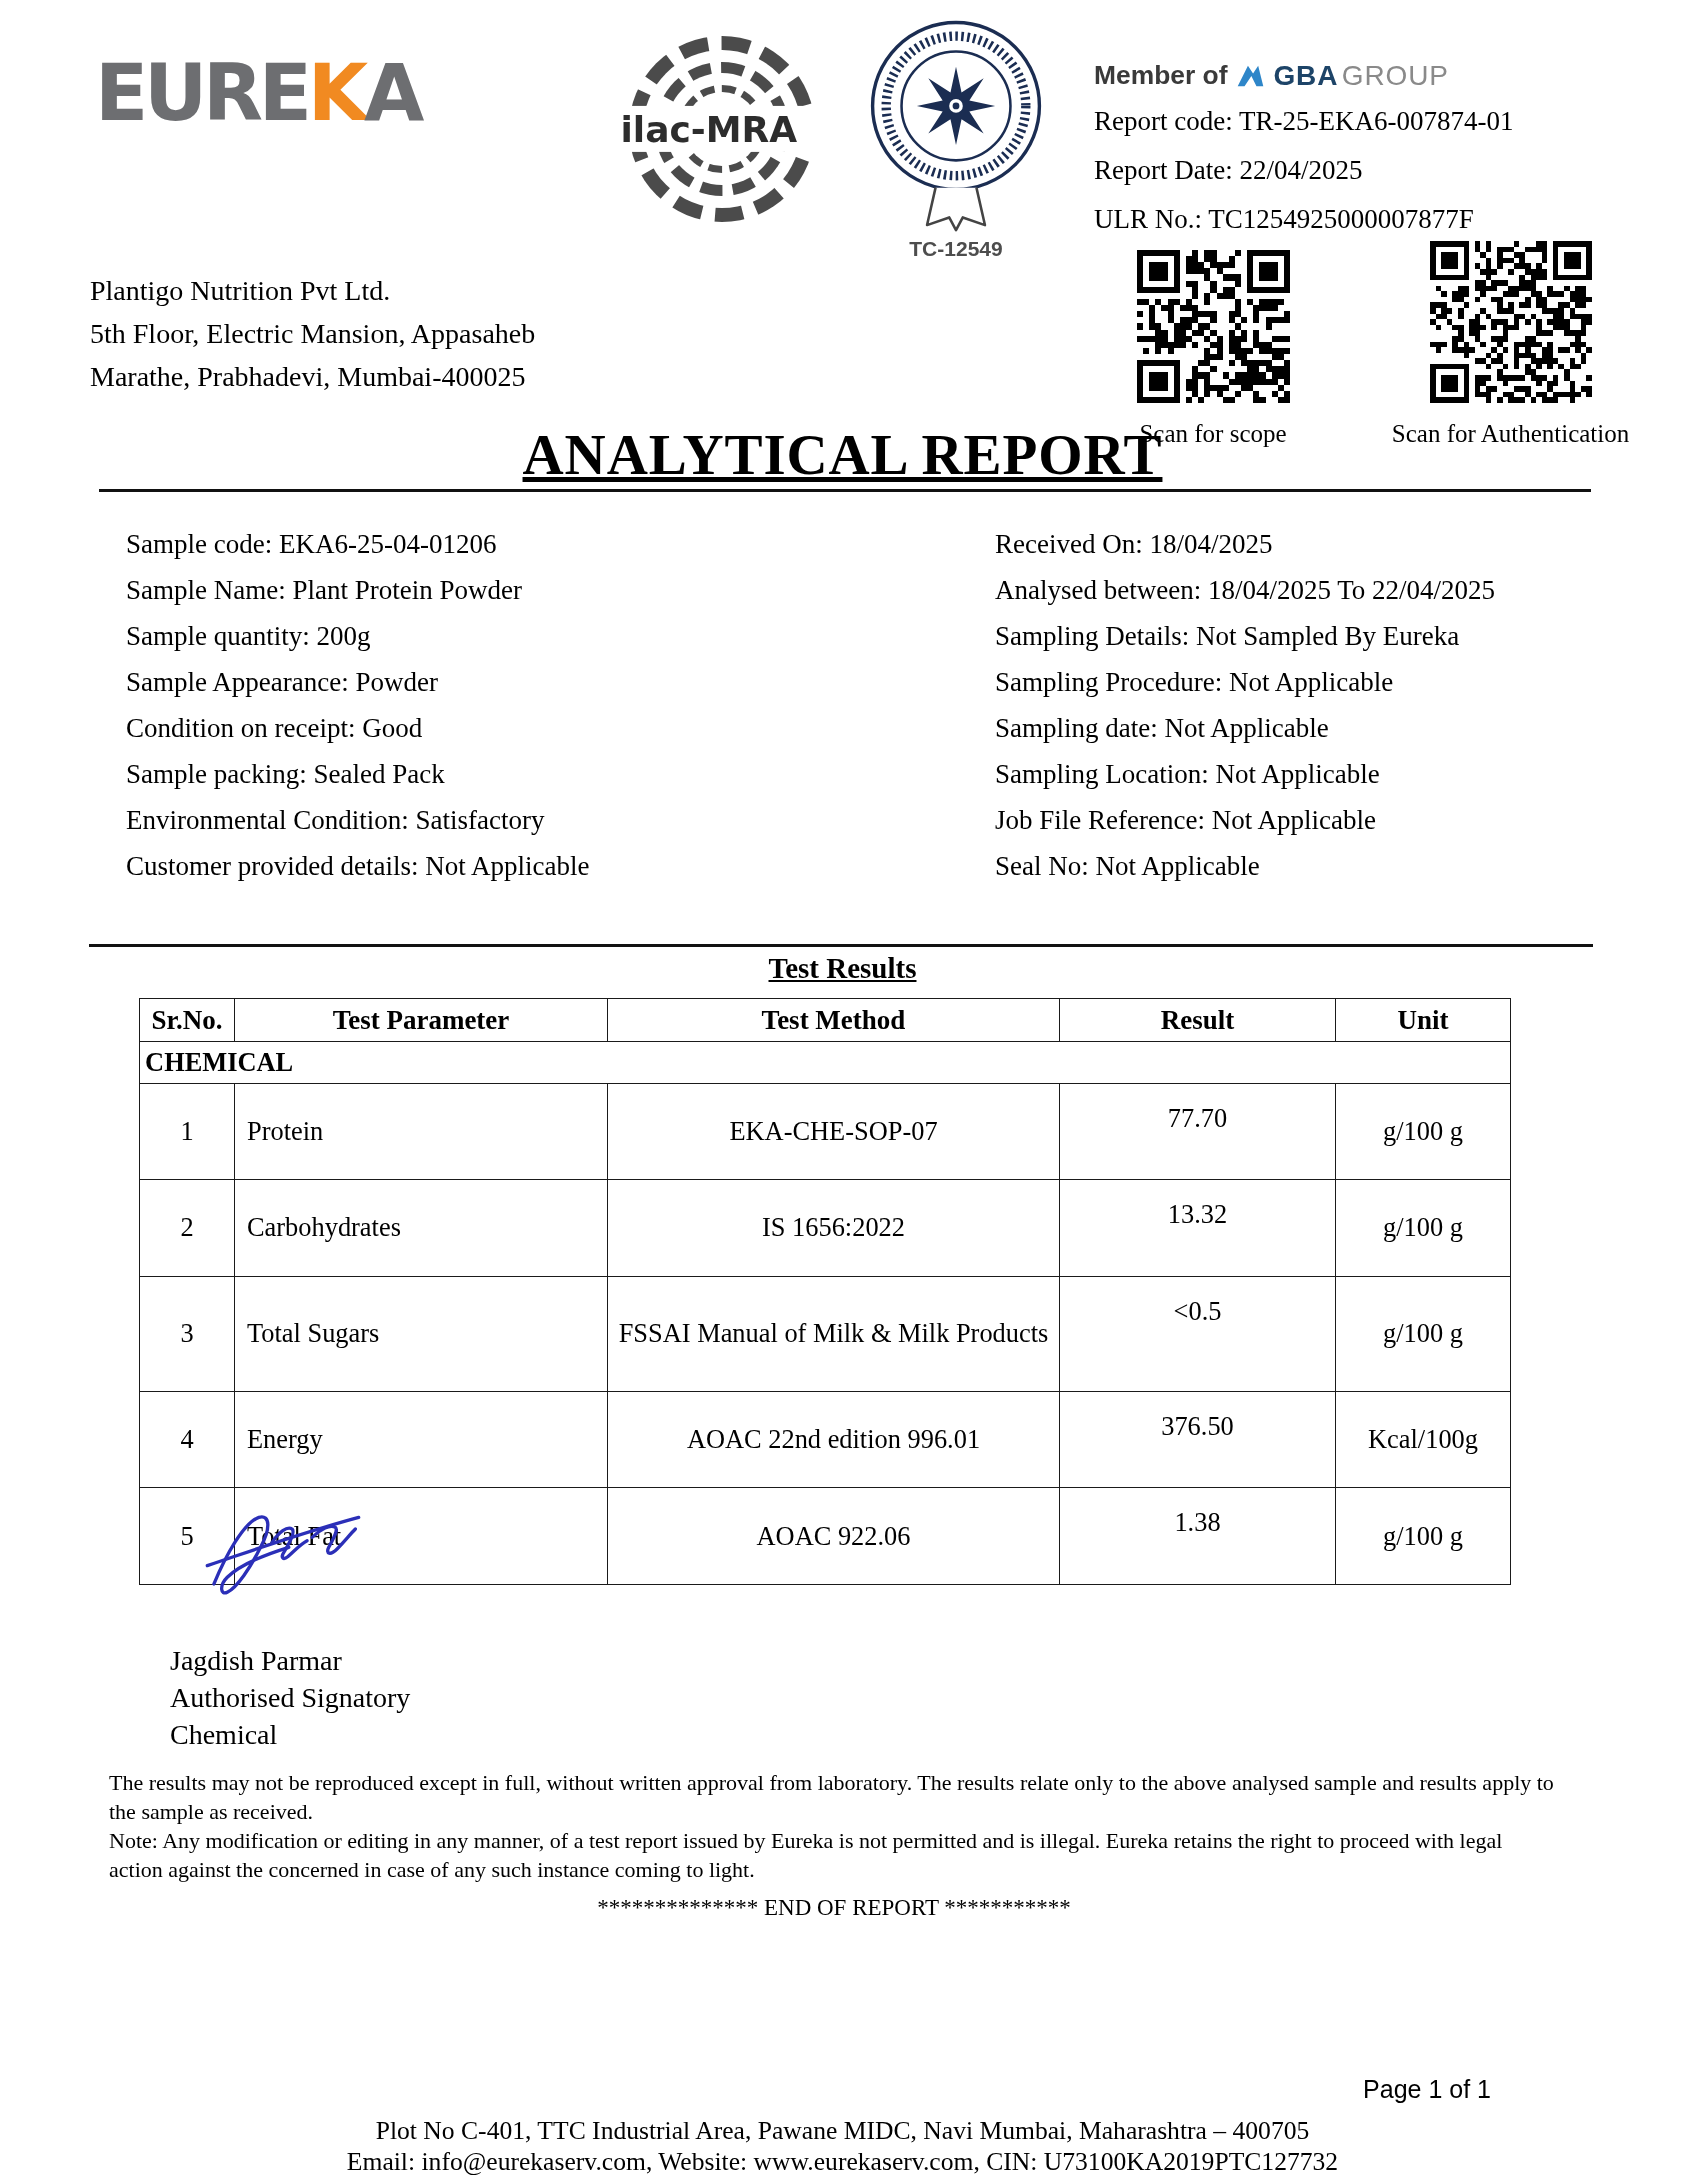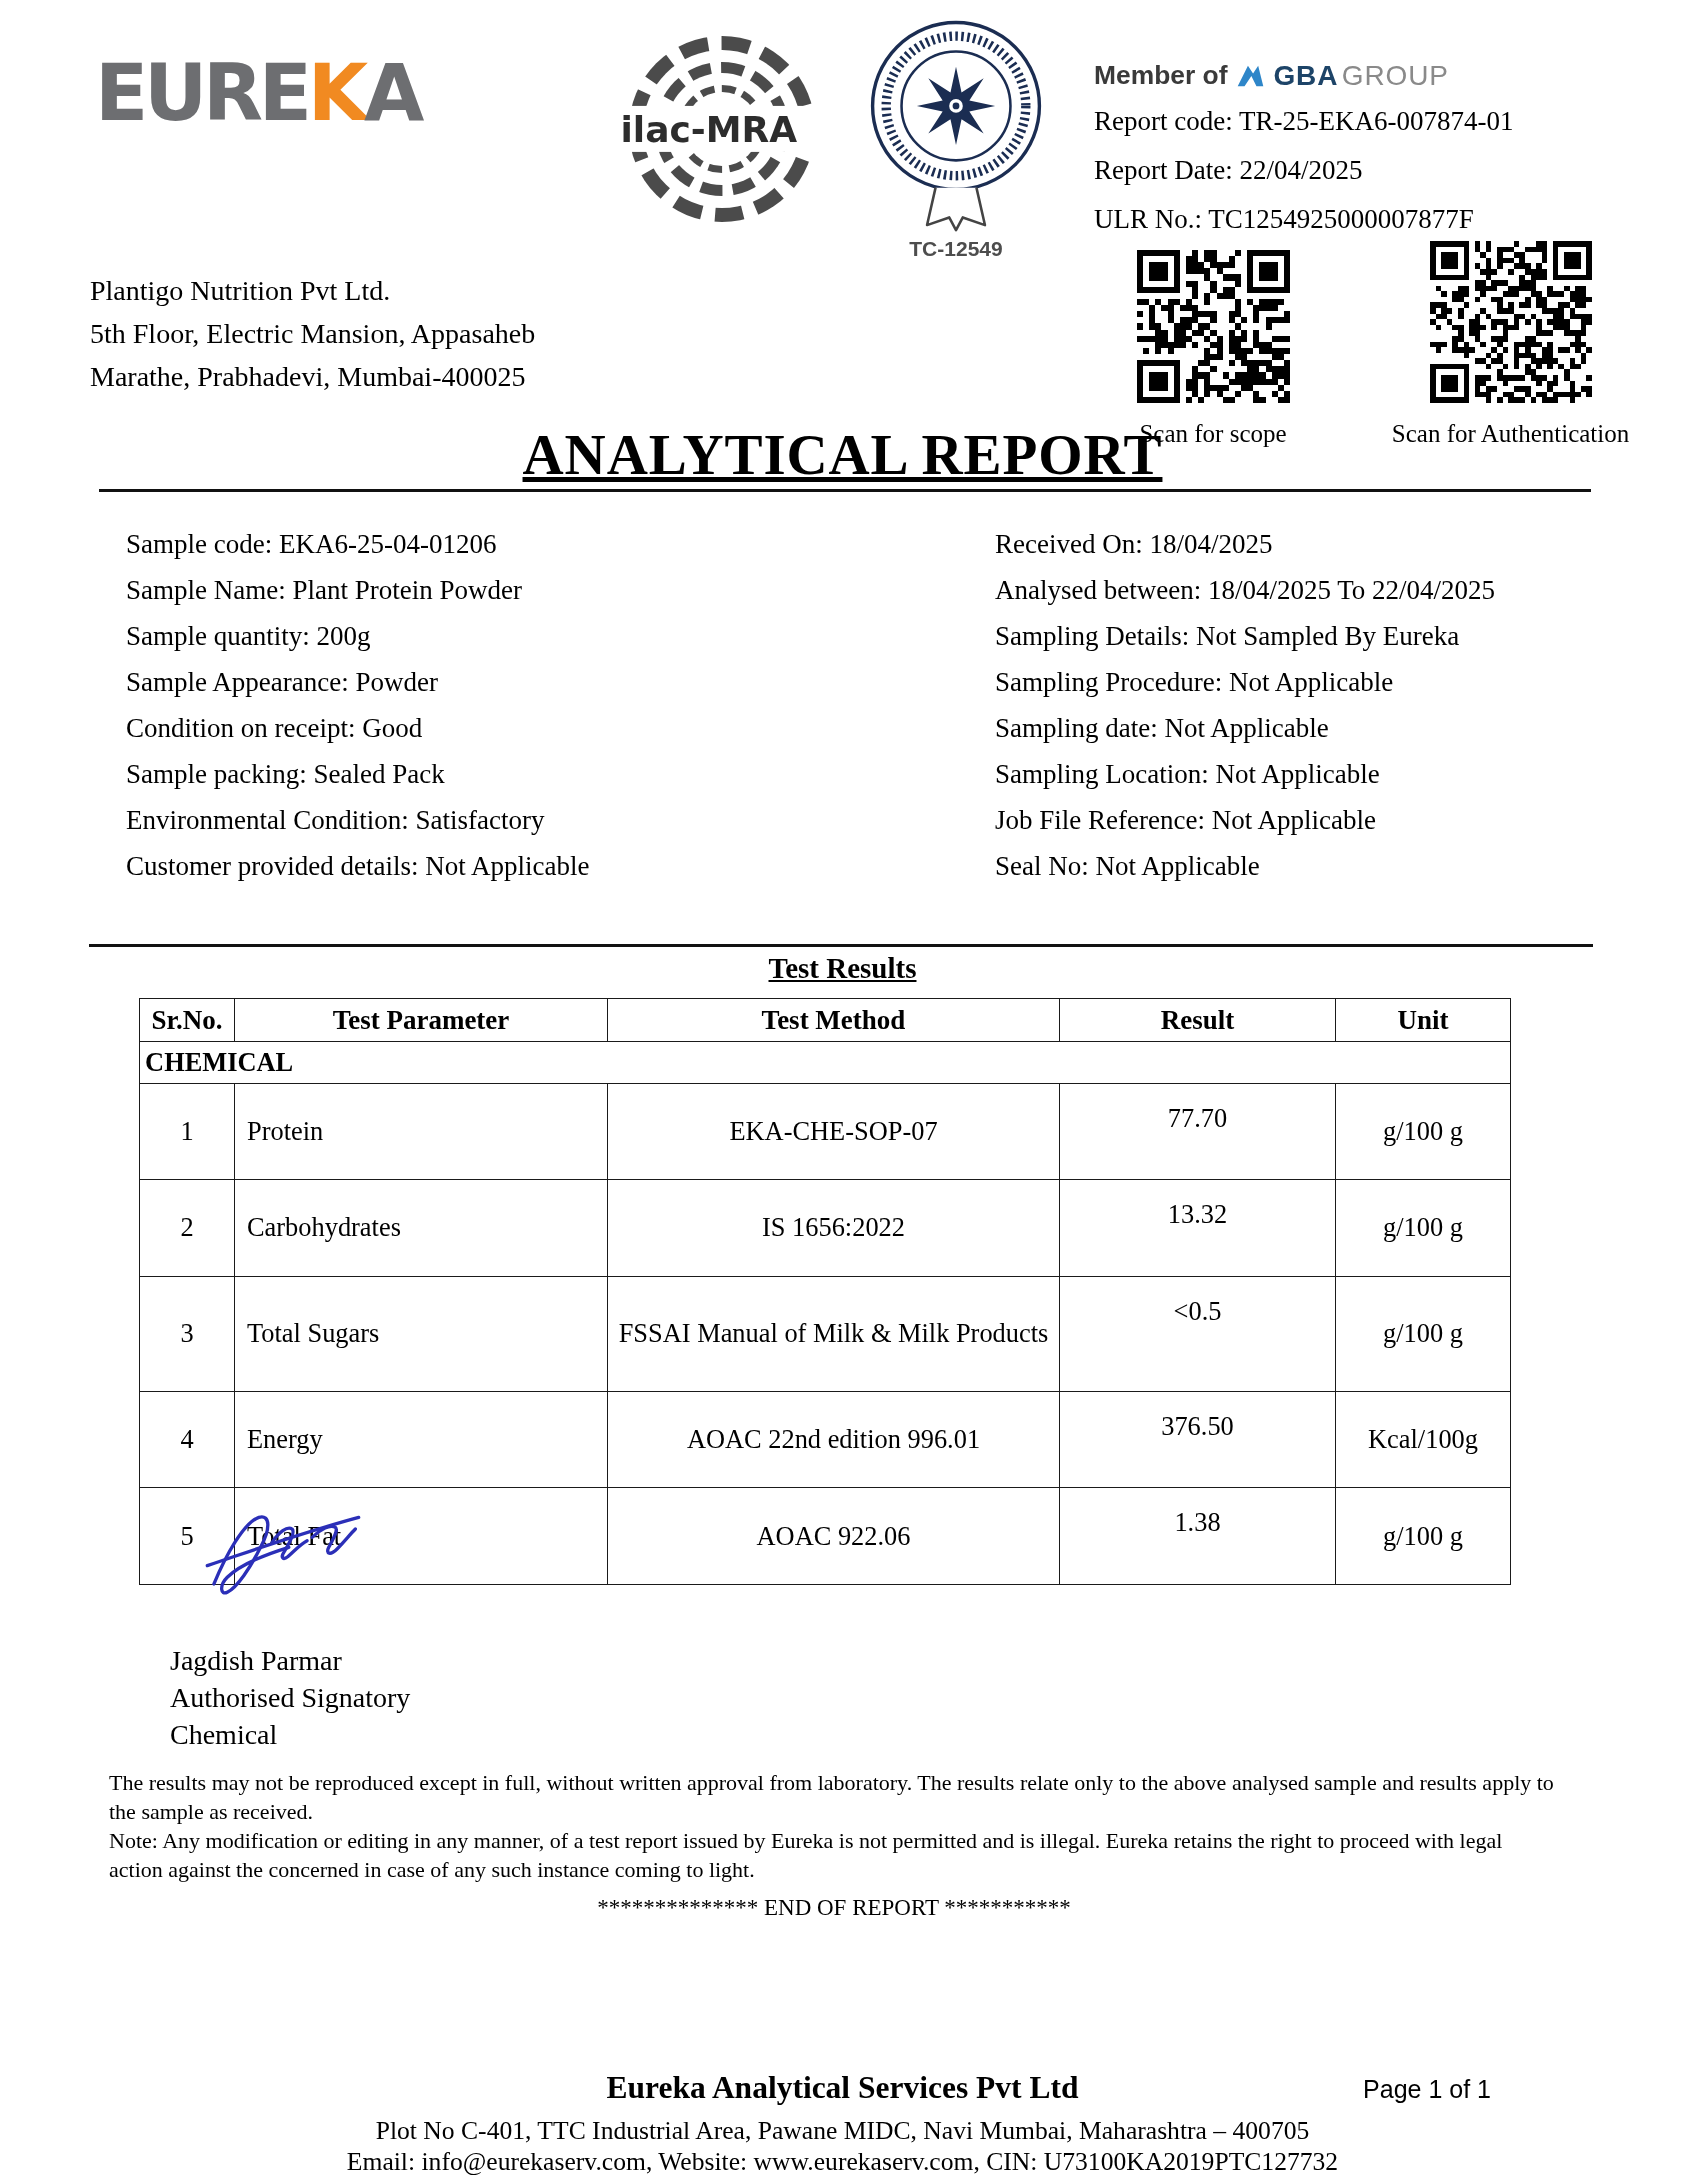--- a/index.html
+++ b/index.html
@@ -834,19 +834,18 @@
     <div>Authorised Signatory</div>
     <div>Chemical</div>
   </div>
 
   <div class="disclaimer">
     <div>The results may not be reproduced except in full, without written approval from laboratory. The results relate only to the above analysed sample and results apply to the sample as received.</div>
     <div>Note: Any modification or editing in any manner, of a test report issued by Eureka is not permitted and is illegal. Eureka retains the right to proceed with legal action against the concerned in case of any such instance coming to light.</div>
     <div class="end-line">************** END OF REPORT ***********</div>
   </div>
 
-  <div class="footer-company">Eureka Analytical Services Pvt Ltd</div>
   <div class="footer-page">Page 1 of 1</div>
   <div class="footer-address">Plot No C-401, TTC Industrial Area, Pawane MIDC, Navi Mumbai, Maharashtra – 400705</div>
   <div class="footer-contact">Email: info@eurekaserv.com, Website: www.eurekaserv.com, CIN: U73100KA2019PTC127732</div>
 
 </div>
 
 
 </body></html>

